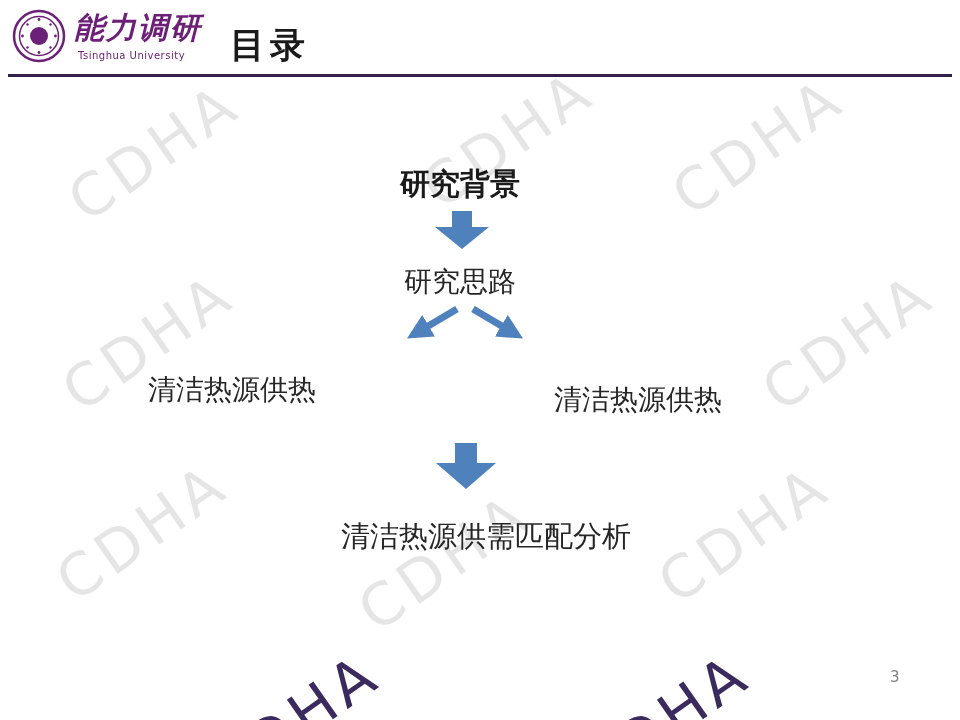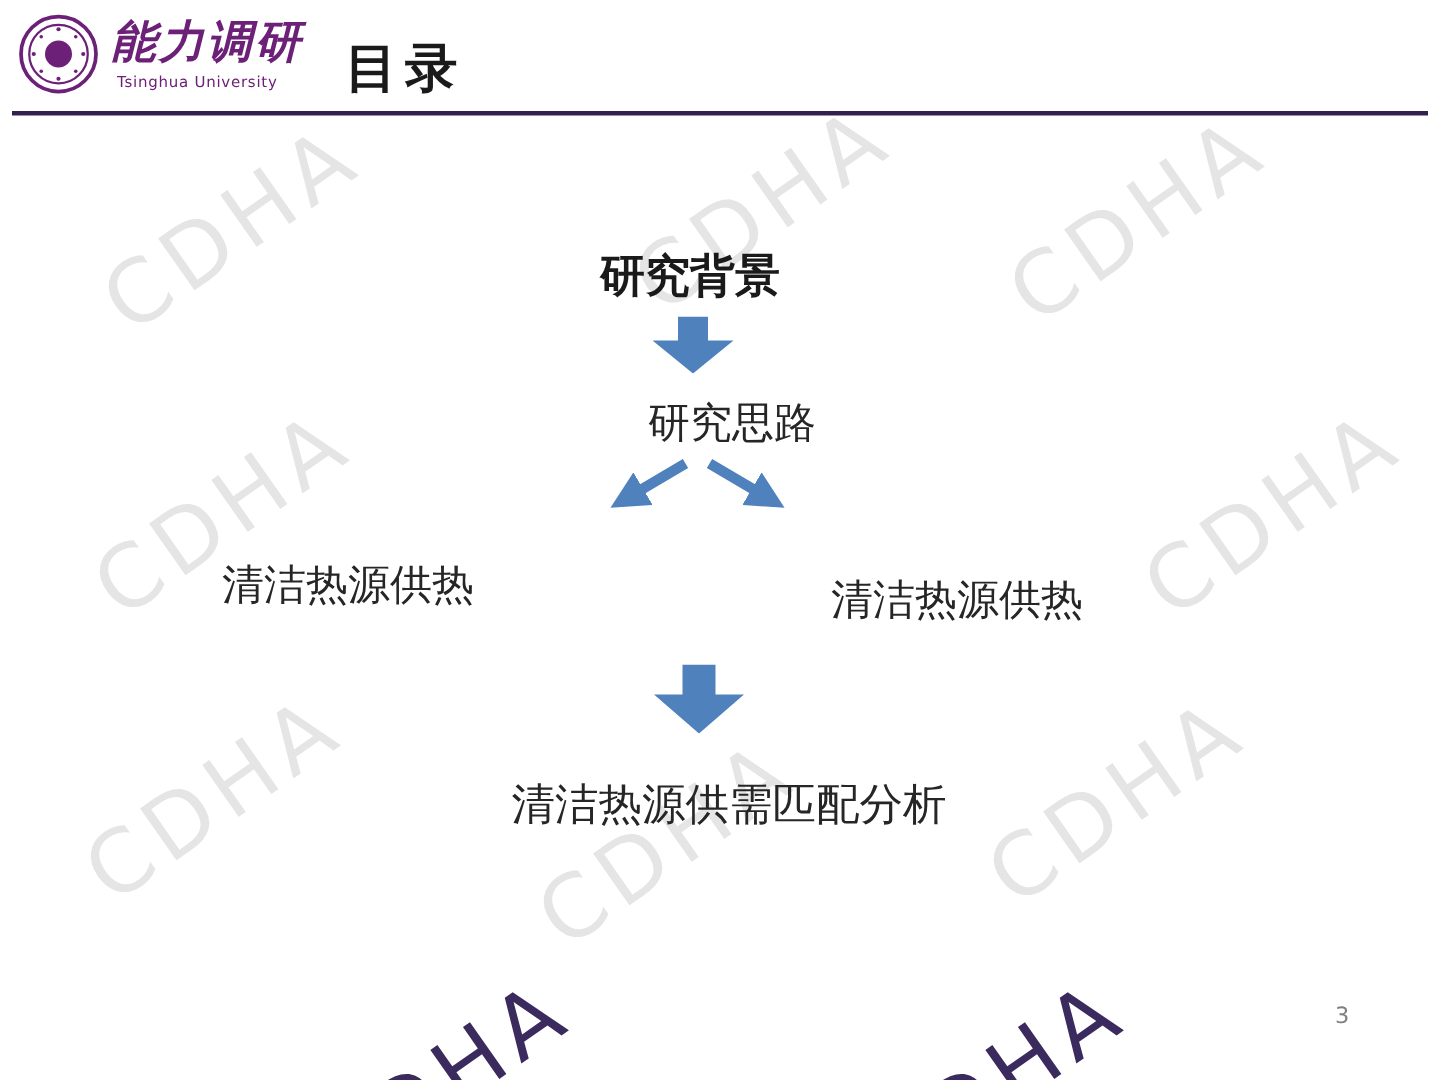--- a/index.html
+++ b/index.html
@@ -58,21 +58,21 @@
   .wm-bottom { color:#3b2a5e; }
   .wmb1 { left:198px; top:688px; }
   .wmb2 { left:568px; top:688px; }
 
   
   .flow-node {
     position:absolute; left:0; width:920px;
     text-align:center; z-index:2;
   }
   .node-background { top:164px; font-size:30px; font-weight:bold; color:#1a1a1a; }
-  .node-approach   { top:263px; font-size:28px;margin-left:28px; }
+  .node-approach   { top:263px; font-size:28px; }
   .node-supply {
     position:absolute; left:148px; top:372px; width:300px;
     text-align:left; font-size:28px; line-height:1.25; z-index:2;
   }
   .node-load {
     position:absolute; left:488px; top:381px; width:300px;
     text-align:center; font-size:28px; z-index:2;
   }
   .node-match { top:517px; font-size:29px;margin-left:26px; }
 

